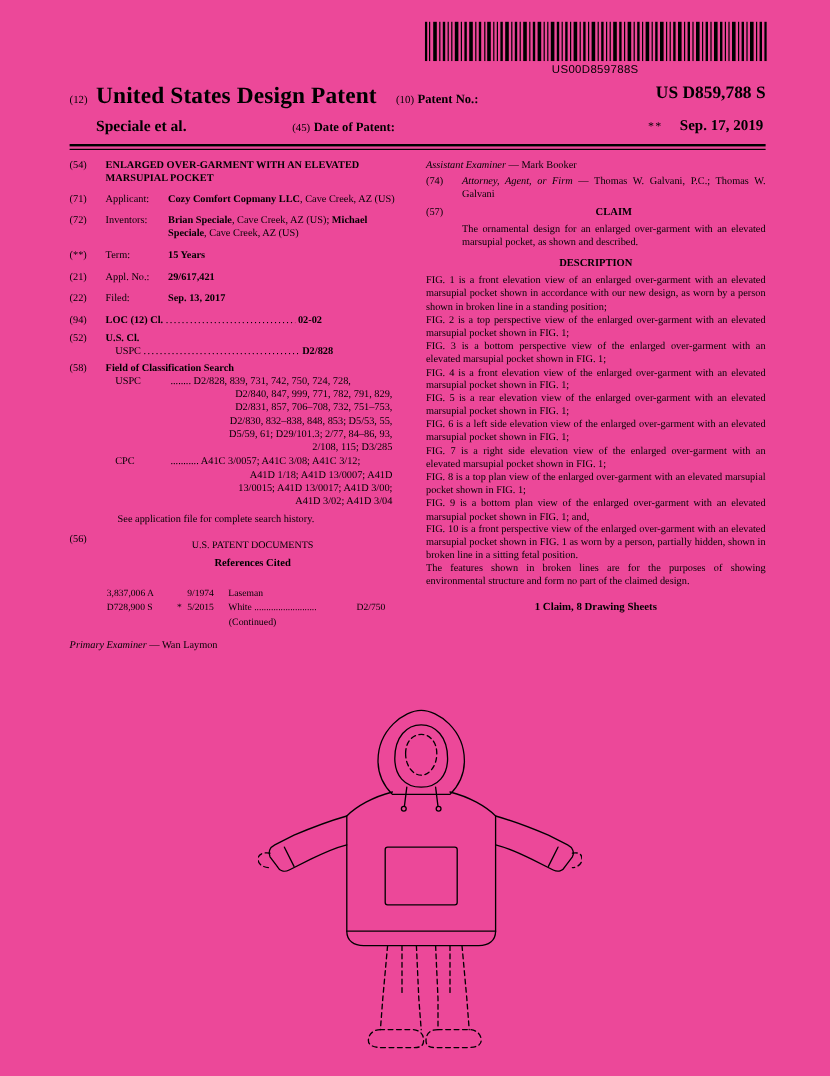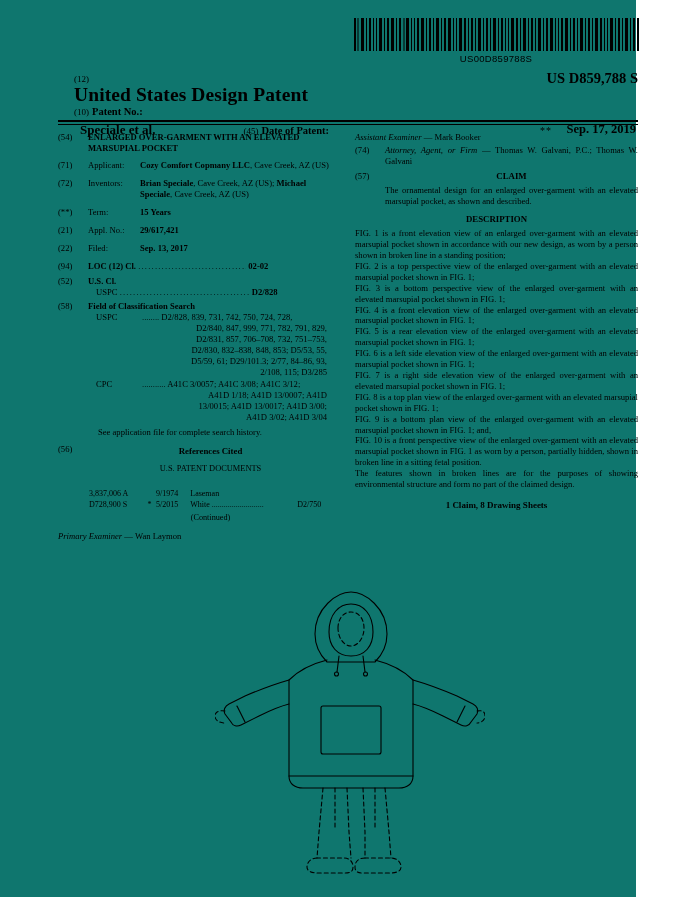--- a/index.html
+++ b/index.html
@@ -11,23 +11,23 @@
     width: 692px;
     height: 897px;
     position: relative;
     font-family: "Liberation Serif", serif;
     color: #000;
     overflow: hidden;
   }
   .page {
     position: absolute;
     left: 0; top: 0;
-    width: 636px;
+    width: 692px;
     height: 897px;
-    background: #0f766e;
+    background: #ec4899;
   }
 
   
   .barcode-wrap {
     position: absolute;
     left: 346px;
     top: 18px;
     width: 300px;
     text-align: center;
   }
@@ -47,21 +47,20 @@
   
   .header {
     position: absolute;
     left: 58px;
     top: 70px;
     width: 580px;
   }
   .hdr-row1 {
     display: flex;
     align-items: baseline;
-    flex-direction: column;
   }
   .hdr-12 {
     font-size: 9px;
     width: 22px;
     padding-top: 4px;
   }
   .hdr-title {
     font-size: 19.5px;
     font-weight: bold;
     letter-spacing: 0.1px;
@@ -461,22 +460,22 @@
             <div class="fcs-cont">A41D 3/02; A41D 3/04</div>
           </div>
         </div>
         <div class="fcs-note">See application file for complete search history.</div>
       </div>
     </div>
 
     <div class="entry" style="margin-top:6px;">
       <div class="tag">(56)</div>
       <div class="body">
+        <div class="section-centered" style="font-weight:normal;font-size:8.4px;margin-top:6px;">U.S. PATENT DOCUMENTS</div>
         <div class="section-centered">References Cited</div>
-        <div class="section-centered" style="font-weight:normal;font-size:8.4px;margin-top:6px;">U.S. PATENT DOCUMENTS</div>
         <table class="refs-table">
           <tbody>
             <tr>
               <td>3,837,006 A</td>
               <td></td>
               <td>9/1974</td>
               <td>Laseman</td>
               <td></td>
             </tr>
             <tr>

